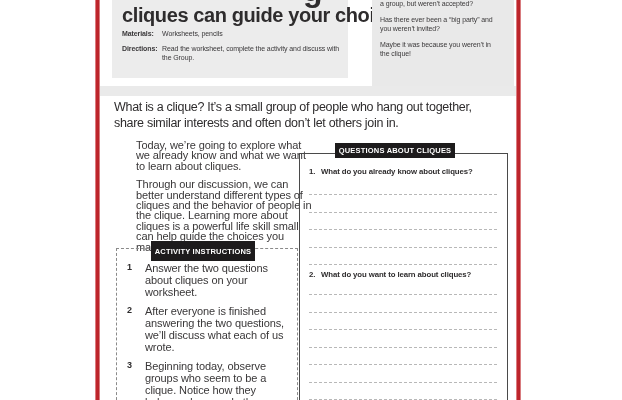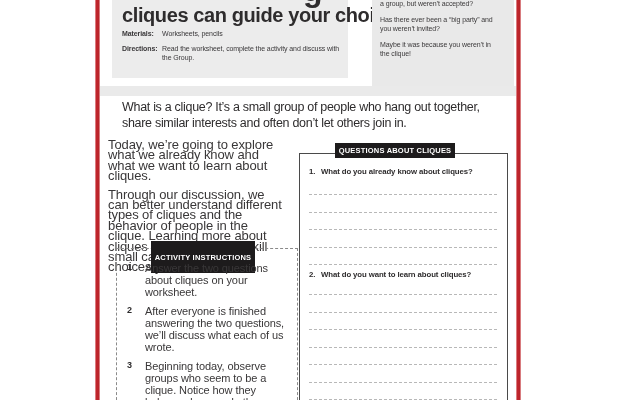--- a/index.html
+++ b/index.html
@@ -24,30 +24,30 @@
   .meta .lbl{font-weight:600;}
 
   .hdr-right{left:372px;top:-30px;width:142px;height:118px;background:#e9e9e9;}
   .teaser{position:absolute;left:8px;top:29px;width:120px;font-size:7px;line-height:9.5px;
           color:#3c3a3b;letter-spacing:-0.1px;}
   .teaser p{margin:0 0 6px 0;}
 
   .band{position:absolute;left:100px;top:86px;width:416px;height:10px;background:#eaeaea;}
 
   
-  .intro-heading{position:absolute;left:122px;top:100px;font-size:12.5px;line-height:15.5px;
+  .intro-heading{position:absolute;left:114px;top:100px;font-size:12.5px;line-height:15.5px;
                  font-weight:500;letter-spacing:-0.3px;white-space:pre-line;color:#2e2c2d;}
-  .intro-copy{position:absolute;left:108px;top:140px;width:176px;font-size:13px;
+  .intro-copy{position:absolute;left:136px;top:140px;width:176px;font-size:11px;
               line-height:10.4px;letter-spacing:-0.1px;color:#393738;}
   .intro-copy p{margin:0 0 8px 0;}
 
   
   .activity-box{position:absolute;left:116px;top:248px;width:180px;height:160px;
                 border:1px dashed #8a8a8a;}
-  .activity-bar{position:absolute;left:151px;top:241px;width:104px;height:32px;background:#1d1b1c;
+  .activity-bar{position:absolute;left:151px;top:241px;width:104px;height:20px;background:#1d1b1c;
                 color:#fff;font-size:7.5px;font-weight:700;letter-spacing:0.2px;
                 display:flex;align-items:center;justify-content:center;white-space:nowrap;text-align:center;}
   .steps{position:absolute;left:127px;top:262px;width:160px;}
   .step{display:grid;grid-template-columns:18px 140px;margin-bottom:7px;}
   .step .num{font-size:9px;font-weight:600;color:#2e2c2d;}
   .step .txt{font-size:11px;line-height:12px;letter-spacing:-0.1px;color:#393738;}
   .ask{margin:3px 0 0 18px;font-size:7.5px;line-height:10.5px;letter-spacing:-0.1px;color:#393738;}
 
   
   .questions-box{position:absolute;left:299px;top:153px;width:207px;height:260px;

